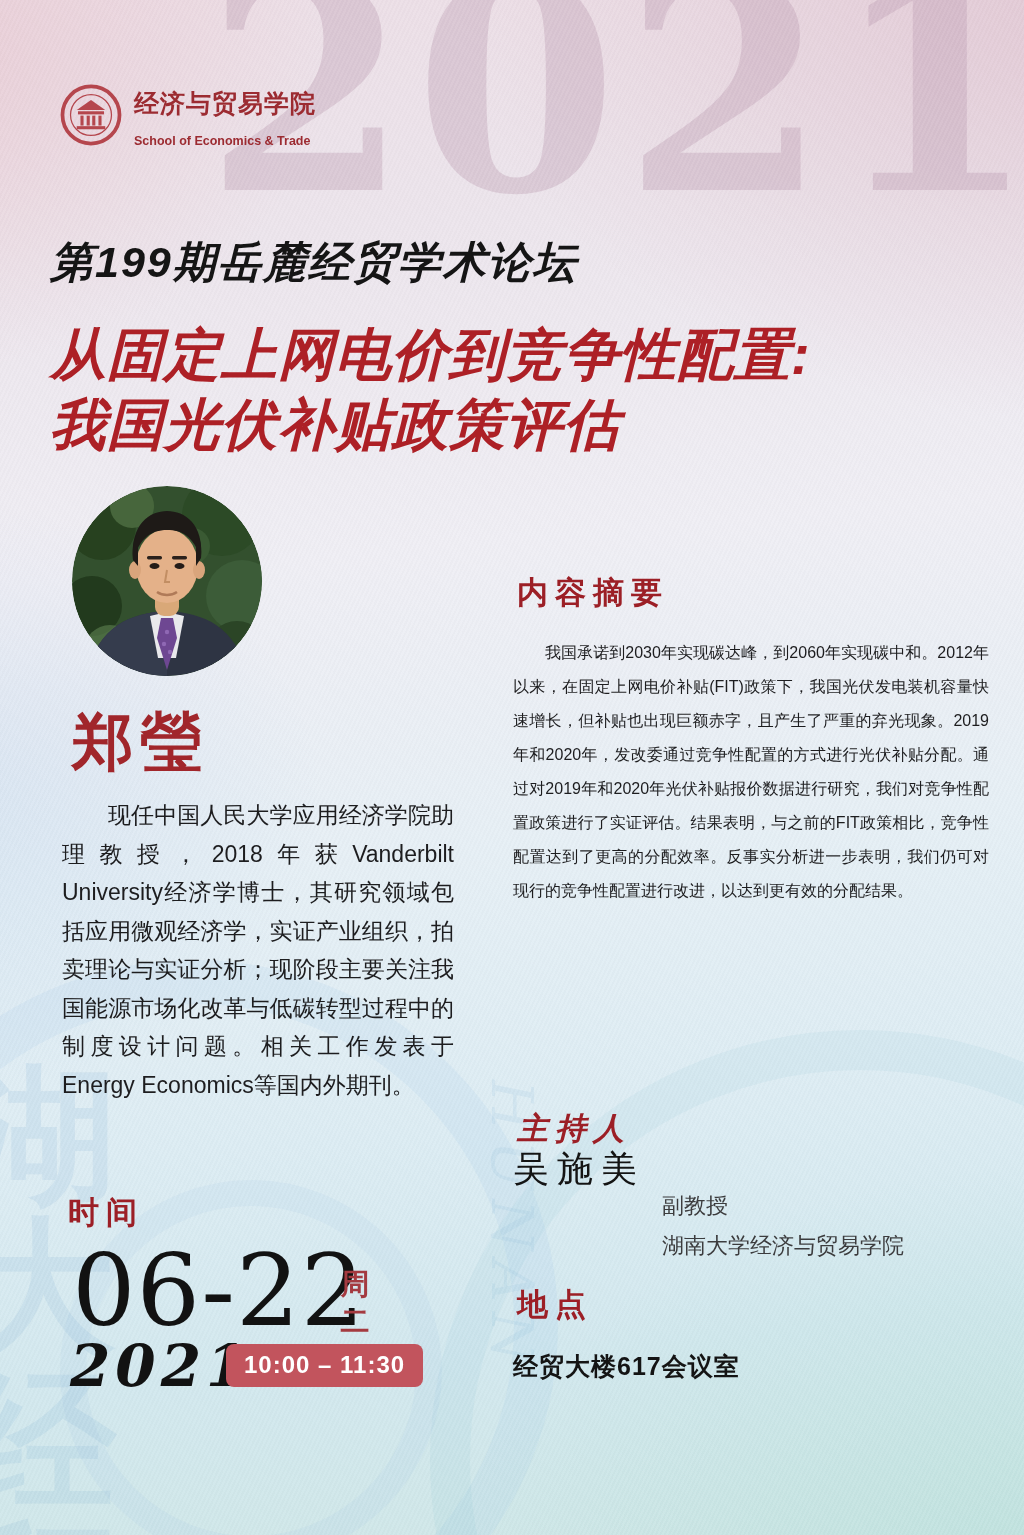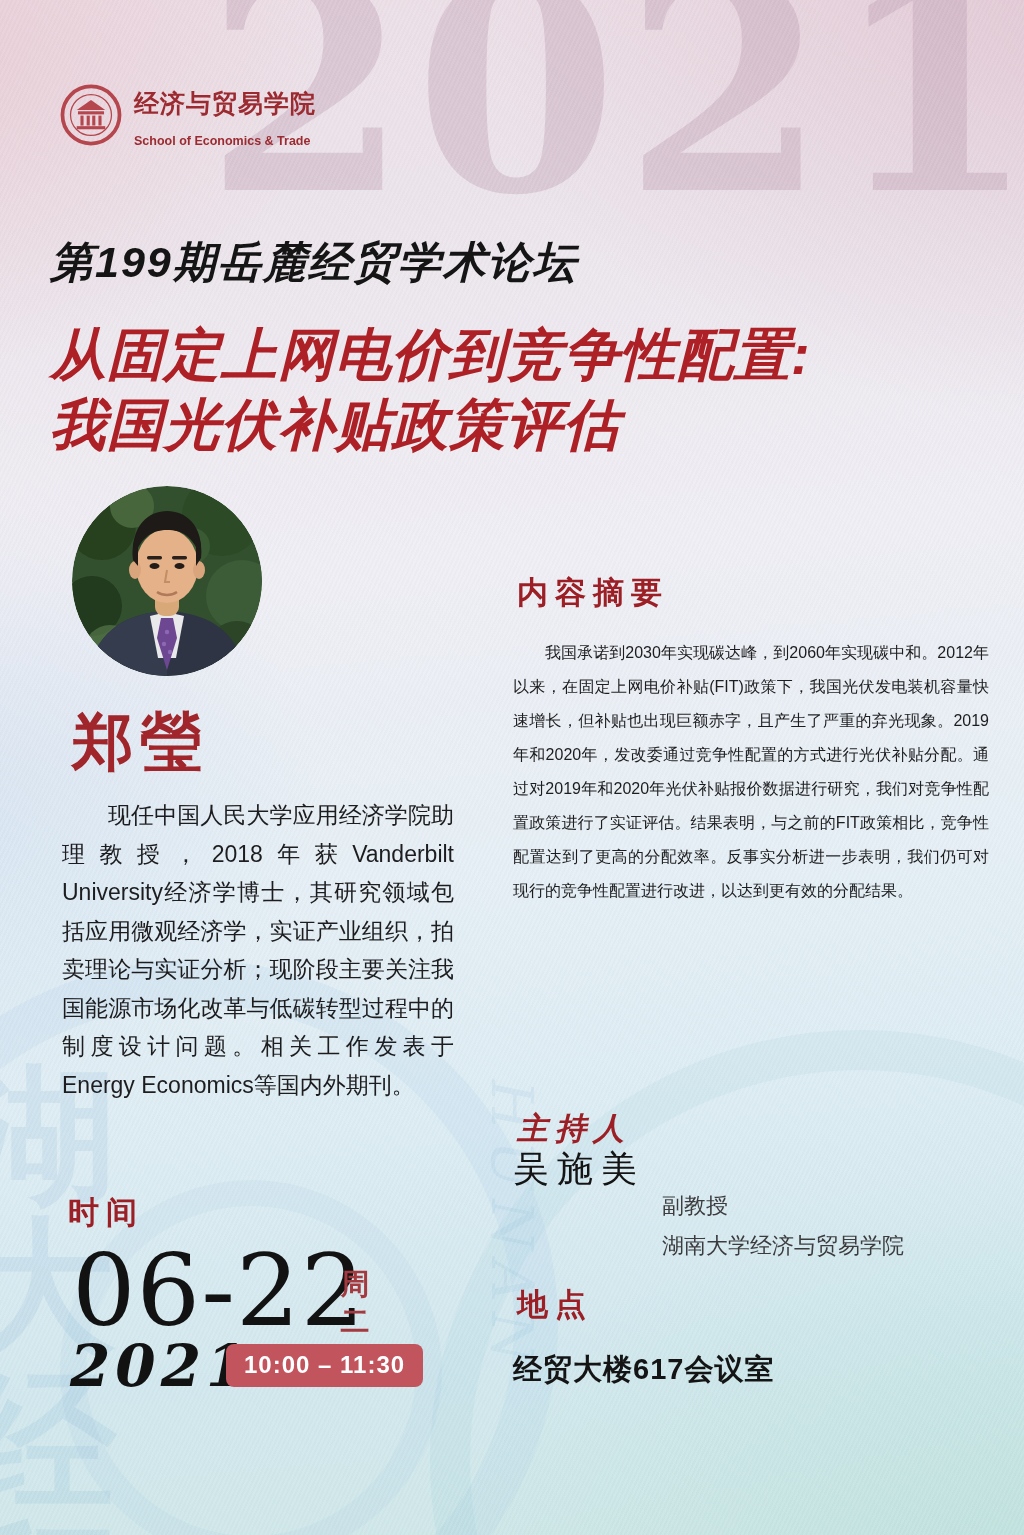--- a/index.html
+++ b/index.html
@@ -93,21 +93,21 @@
     position:absolute;left:513px;top:1109px;z-index:2;
     font-size:36px;font-weight:400;color:#141414;letter-spacing:8px;margin-top:36px;
   }
   .host-affil{
     position:absolute;left:662px;top:1186px;width:300px;z-index:2;
     font-size:22px;line-height:40px;color:#3c3c3e;
   }
   .venue-head{position:absolute;left:517px;top:1284px;z-index:2;}
   .venue-room{
     position:absolute;left:513px;top:1350px;z-index:2;
-    font-size:29px;font-weight:bold;color:#141414;letter-spacing:1px;
+    font-size:25px;font-weight:bold;color:#141414;letter-spacing:1px;
   }
   
   .time-head{position:absolute;left:68px;top:1192px;z-index:2;}
   .date-big{
     position:absolute;left:72px;top:1236px;z-index:2;
     font-family:"DejaVu Serif",serif;font-size:100px;line-height:110px;
     color:#121212;letter-spacing:1px;
   }
   .weekday{
     position:absolute;left:338px;top:1266px;width:34px;z-index:2;

